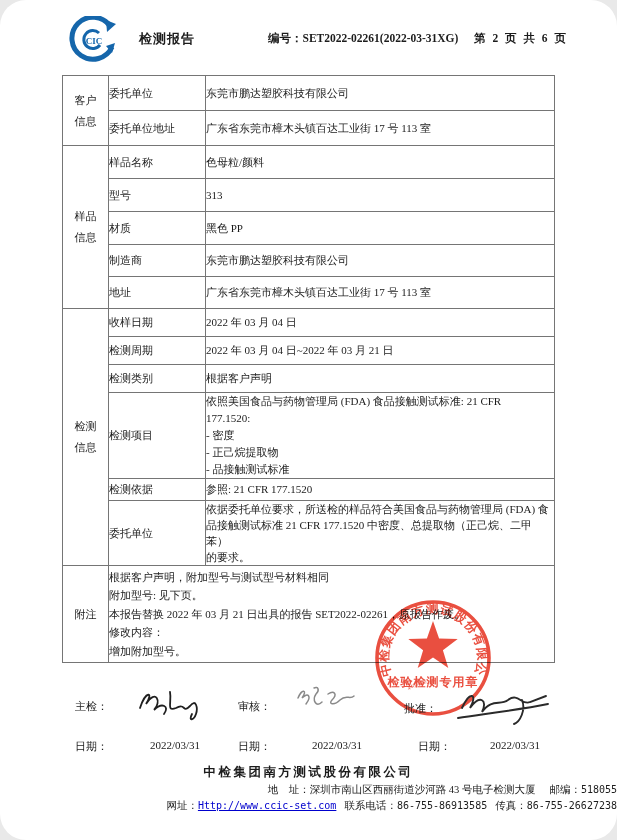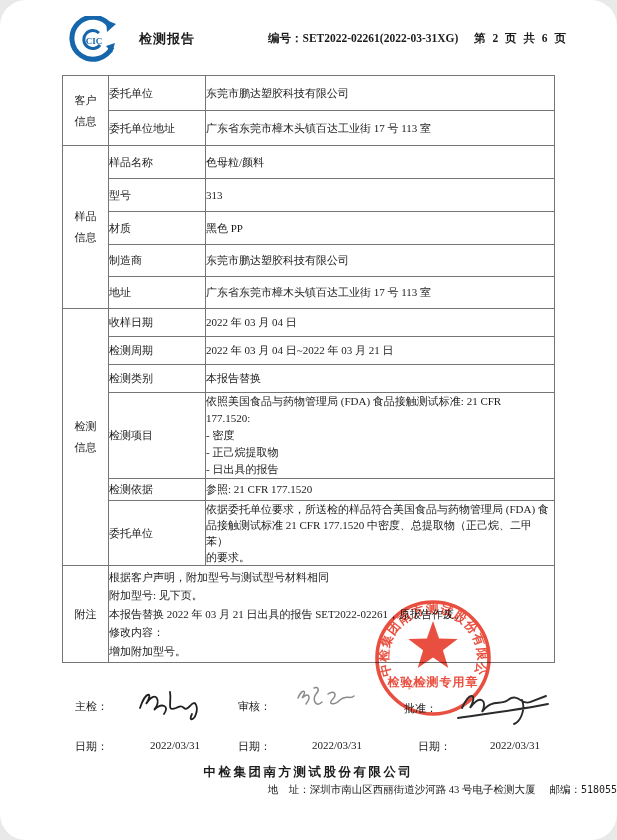--- a/index.html
+++ b/index.html
@@ -119,30 +119,30 @@
 信息</td>
       <td class="lbl">收样日期</td>
       <td class="val">2022 年 03 月 04 日</td>
     </tr>
     <tr style="height:28px">
       <td class="lbl">检测周期</td>
       <td class="val">2022 年 03 月 04 日~2022 年 03 月 21 日</td>
     </tr>
     <tr style="height:28px">
       <td class="lbl">检测类别</td>
-      <td class="val">本报告替换</td>
+      <td class="val">根据客户声明</td>
     </tr>
     <tr style="height:82px">
       <td class="lbl">检测项目</td>
       <td class="val-top">
         <div class="ln">依照美国食品与药物管理局 (FDA) 食品接触测试标准: 21 CFR</div>
         <div class="ln">177.1520:</div>
         <div class="ln">- 密度</div>
         <div class="ln">- 正己烷提取物</div>
-        <div class="ln">- 日出具的报告</div>
+        <div class="ln">- 品接触测试标准</div>
       </td>
     </tr>
     <tr style="height:22px">
       <td class="lbl">检测依据</td>
       <td class="val">参照: 21 CFR 177.1520</td>
     </tr>
     <tr style="height:47px">
       <td class="lbl">委托单位</td>
       <td class="val-top" style="padding-top:0">
         <div class="ln-sm">依据委托单位要求，所送检的样品符合美国食品与药物管理局 (FDA) 食</div>
@@ -197,14 +197,17 @@
     <text x="62" y="90" text-anchor="middle" font-size="12" font-weight="bold" fill="#e8402f" letter-spacing="1">检验检测专用章</text>
     <text font-size="5.5" fill="#e8402f">
       <textPath href="#serialPath" startOffset="8">4403020207</textPath>
     </text>
   </svg>
 
   <div class="ft-company">中检集团南方测试股份有限公司</div>
   <div class="ft-line ft-addr">
     <span>地　址：</span><span>深圳市南山区西丽街道沙河路 43 号电子检测大厦</span><span class="gap1"></span><span>邮编：</span><span class="mono">518055</span>
   </div>
+  <div class="ft-line ft-web">
+    <span>网址：</span><span class="mono url">Http://www.ccic-set.com</span><span class="gap2"></span><span>联系电话：</span><span class="mono">86-755-86913585</span><span class="gap2"></span><span>传真：</span><span class="mono">86-755-26627238</span>
+  </div>
 
 </div>
 
 </body></html>

